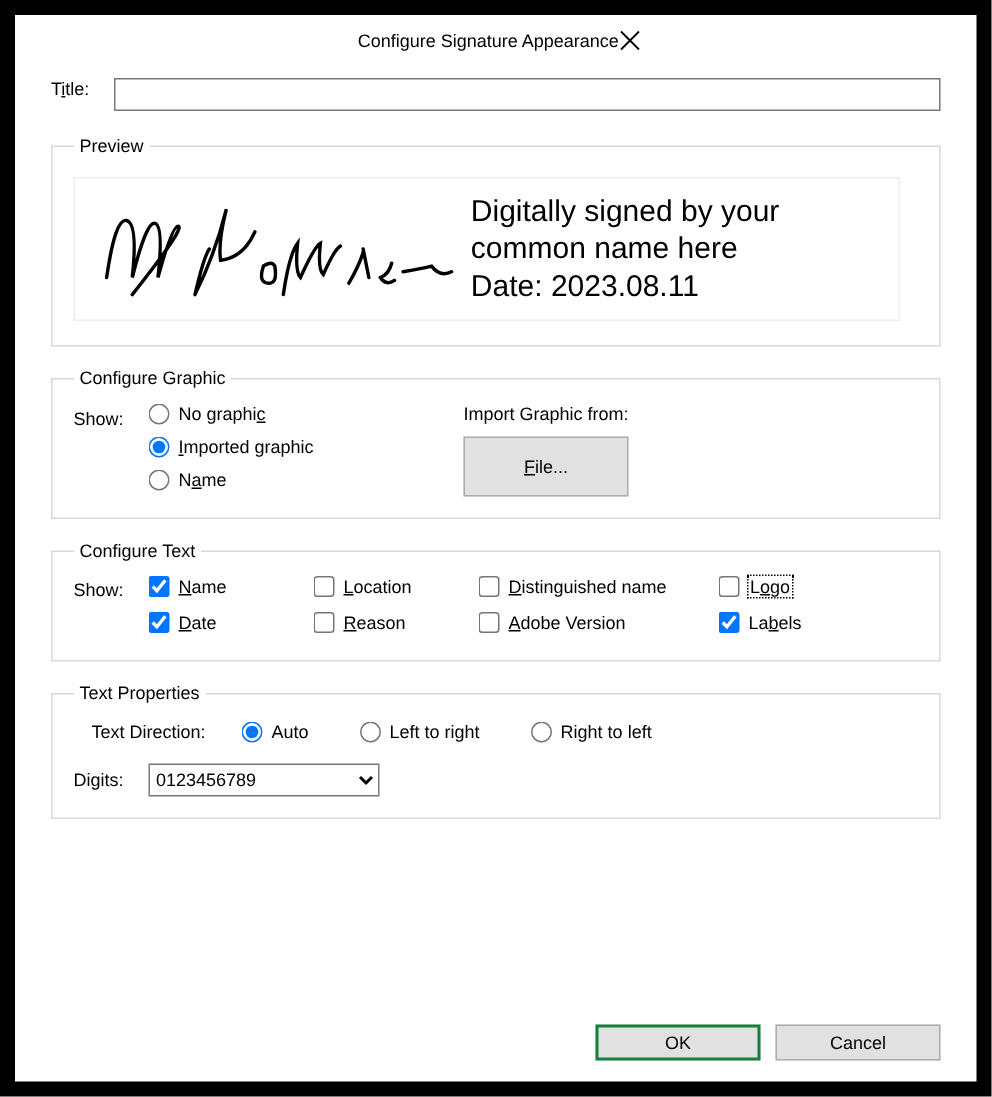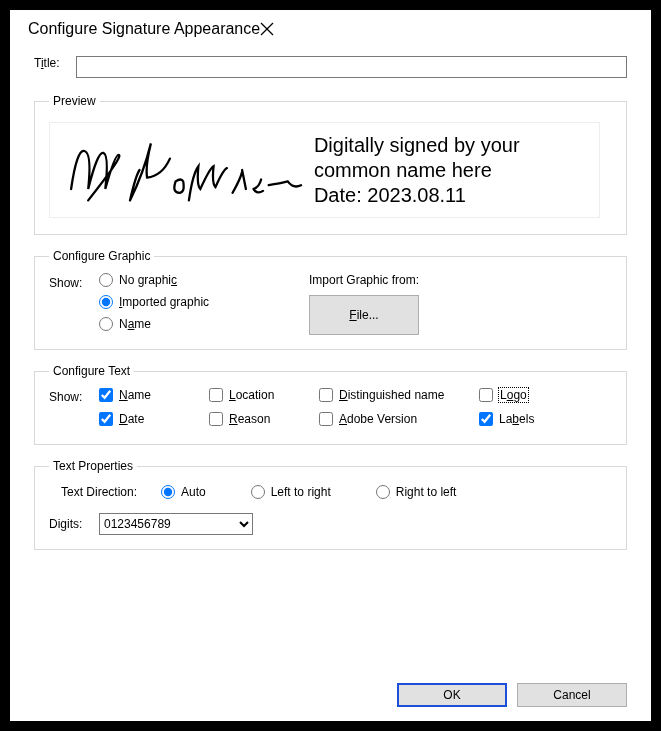--- a/index.html
+++ b/index.html
@@ -16,24 +16,24 @@
   }
   .dialog {
     width: 641px;
     height: 711px;
     background: #fff;
     position: relative;
     padding: 0;
   }
   .titlebar {
     display: flex;
-    justify-content: flex-start;
+    justify-content: center;
     align-items: center;
     padding: 10px 14px 8px 18px;
-    font-size: 16px;
+    font-size: 12px;
   }
   .close-btn {
     width: 14px; height: 14px;
     cursor: pointer;
   }
   .close-btn svg { width: 14px; height: 14px; }
   .body {
     padding: 4px 24px 14px 24px;
   }
   .title-row {
@@ -104,21 +104,21 @@
   .ct-body { display: flex; }
   .ct-left-lbl { width: 50px; padding-top: 2px; }
   .ct-grid {
     flex: 1;
     display: grid;
     grid-template-columns: 110px 110px 160px 90px;
     row-gap: 10px;
   }
   .tp-row1 { display:flex; align-items:center; padding-left: 12px; margin-bottom: 14px; margin-top: 2px; }
   .tp-row1 .td-label { width: 100px; }
-  .tp-radio-group { display:flex; gap: 45px; }
+  .tp-radio-group { display:flex; gap: 34px; }
   .tp-row2 { display:flex; align-items:center; padding-left: 0; }
   .tp-row2 .digits-label { width: 50px; }
   .digits-select {
     width: 154px;
     height: 22px;
     border: 1px solid #787878;
     font-size: 12px;
     background:#fff;
   }
   .footer {
@@ -129,21 +129,21 @@
   }
   .btn {
     width: 110px;
     height: 24px;
     background: #e1e1e1;
     border: 1px solid #adadad;
     font-size: 12px;
     cursor: pointer;
   }
   .btn.primary {
-    border: 2px solid #1d4ed8;
+    border: 2px solid #15803d;
   }
   .dotted-focus { outline: 1px dotted #000; outline-offset: 0px; padding: 0 1px; }
 </style>
 </head>
 <body>
 
 <div class="dialog">
 
   <div class="titlebar">
     <span>Configure Signature Appearance</span>

